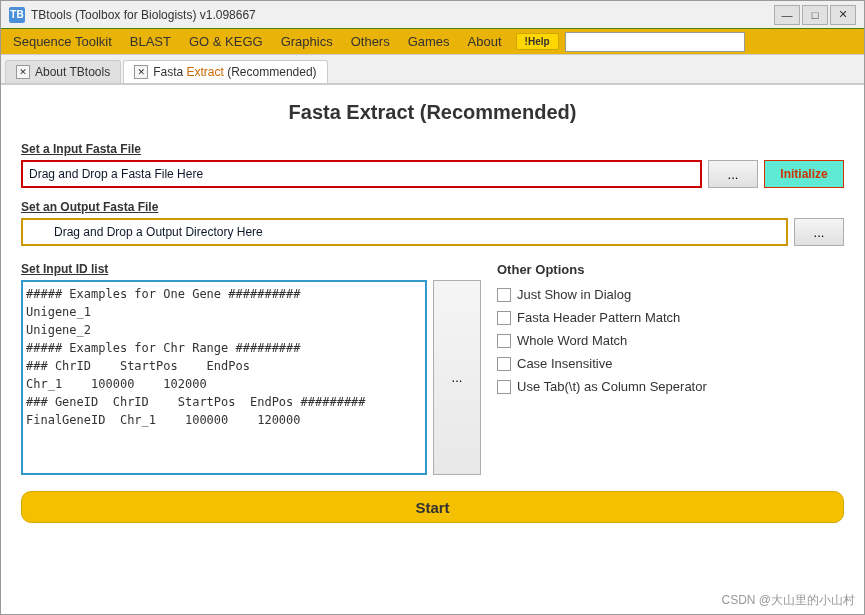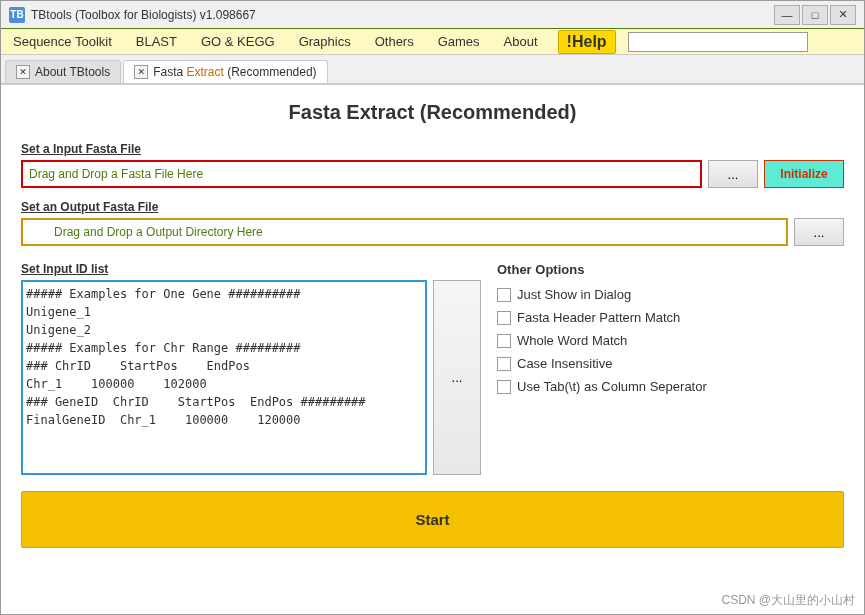--- a/index.html
+++ b/index.html
@@ -53,44 +53,44 @@
       cursor: pointer;
       display: flex;
       align-items: center;
       justify-content: center;
       font-size: 11px;
       color: #333;
     }
 
     
     .menubar {
-      background: #fef9c3;
+      background: #eab308;
       border-bottom: 1px solid #ccc;
       height: 26px;
       display: flex;
       align-items: center;
       padding: 0 4px;
-      gap: 8px;
+      gap: 2px;
     }
     .menu-item {
       padding: 2px 8px;
       font-size: 13px;
       cursor: pointer;
       color: #333;
       border-radius: 2px;
     }
     .help-btn {
       background: #ffd700;
       color: #333;
       font-weight: bold;
       padding: 2px 8px;
       border: 1px solid #cca800;
       border-radius: 2px;
       cursor: pointer;
-      font-size: 16px;
+      font-size: 10px;
       margin-left: 4px;
     }
     .search-box {
       margin-left: 4px;
       height: 20px;
       width: 180px;
       border: 1px solid #999;
       padding: 0 4px;
       font-size: 12px;
       background: white;
@@ -166,21 +166,21 @@
       align-items: center;
       gap: 6px;
       margin-bottom: 12px;
     }
     .file-input-box {
       flex: 1;
       height: 28px;
       border: 2px solid #cc0000;
       padding: 0 6px;
       font-size: 12px;
-      color: #4d7c0f;
+      color: #0f172a;
       display: flex;
       align-items: center;
       background: white;
     }
     .file-input-box.yellow-border {
       border-color: #cc9900;
       padding-left: 31px;
     }
     .browse-btn {
       width: 50px;
@@ -273,30 +273,30 @@
     .option-label {
       font-size: 13px;
       color: #333;
       cursor: pointer;
     }
 
     
     .start-bar {
       margin-top: 16px;
       background: #f5c000;
-      height: 57px;
+      height: 32px;
       display: flex;
       align-items: center;
       justify-content: center;
       cursor: pointer;
       border: 1px solid #d4a800;
       font-size: 15px;
       font-weight: bold;
       color: #333;
-      border-radius: 2px;
+      border-radius: 10px;
     }
 
     
     .watermark {
       position: fixed;
       bottom: 6px;
       right: 10px;
       font-size: 12px;
       color: #999;
     }

